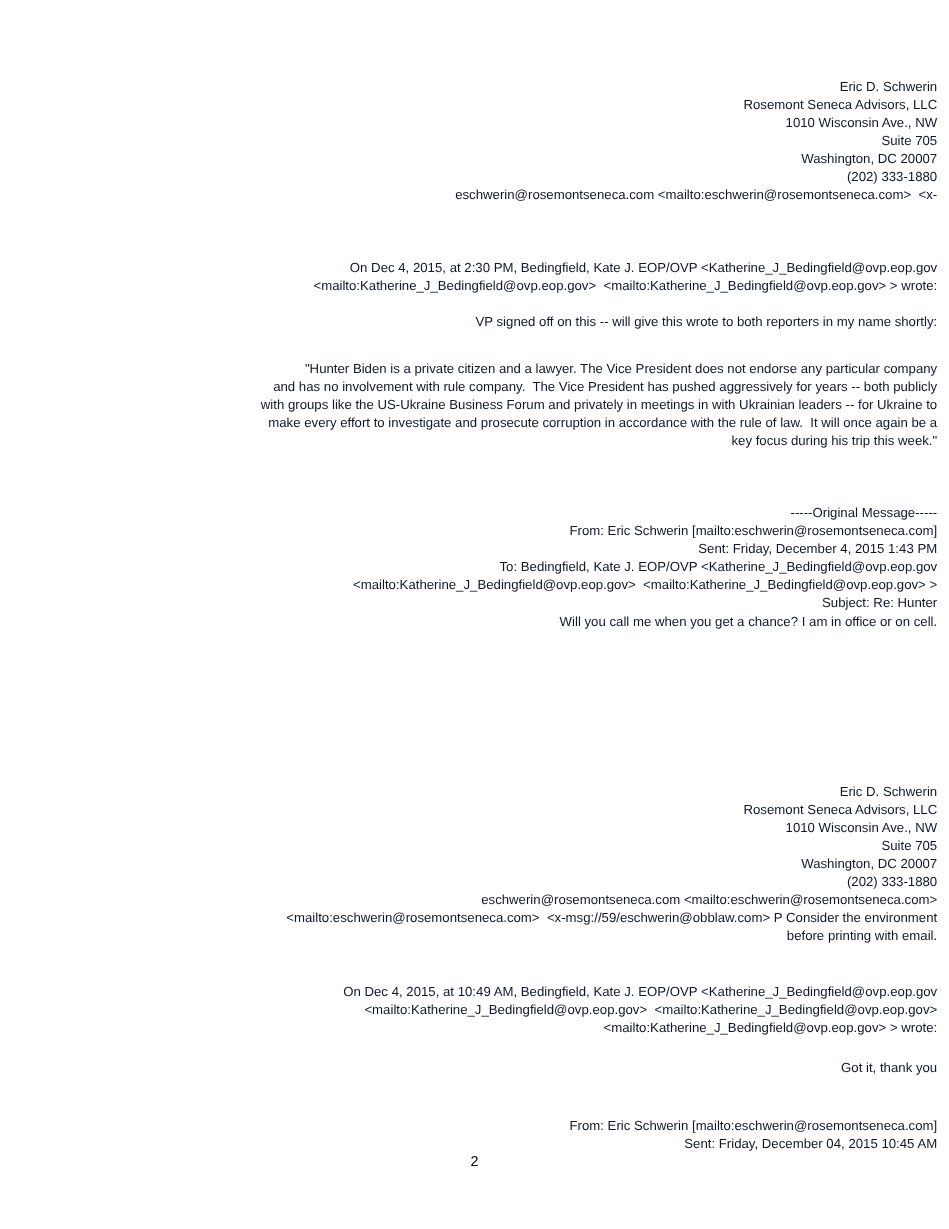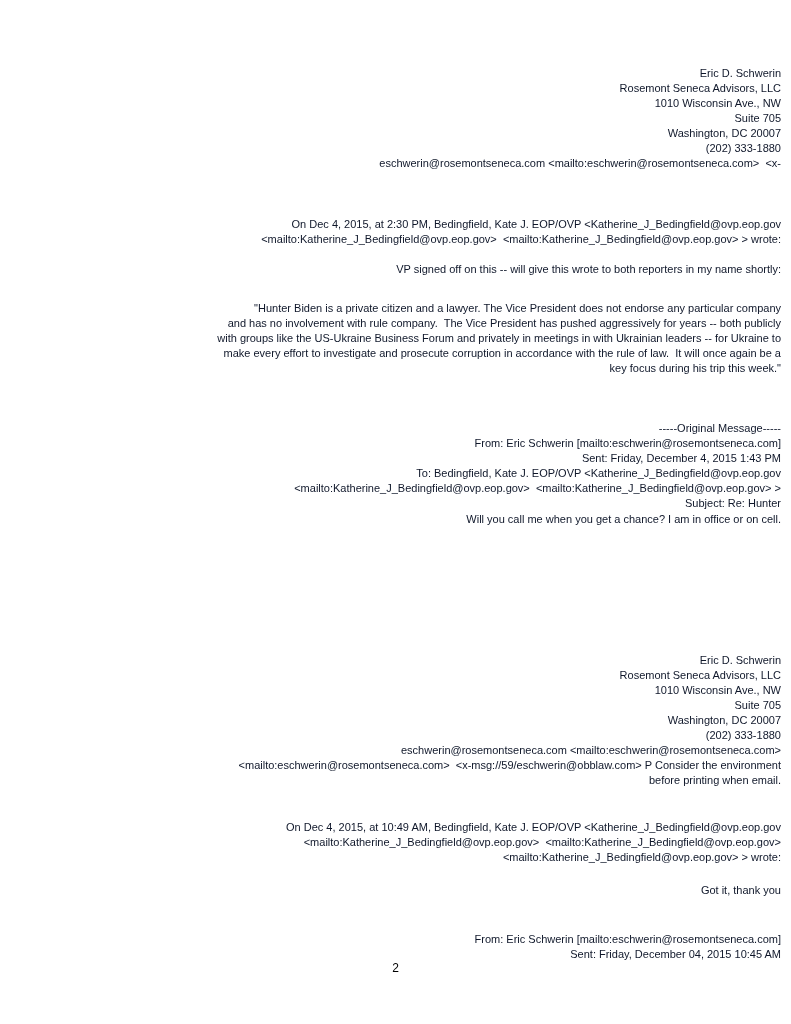--- a/index.html
+++ b/index.html
@@ -84,21 +84,21 @@
     </div>
   <div class="block" style="top: 653px;">
       <div class="line indent">Eric D. Schwerin</div>
       <div class="line indent">Rosemont Seneca Advisors, LLC</div>
       <div class="line indent">1010 Wisconsin Ave., NW</div>
       <div class="line indent">Suite 705</div>
       <div class="line indent">Washington, DC 20007</div>
       <div class="line indent">(202) 333-1880</div>
       <div class="line indent">eschwerin@rosemontseneca.com &lt;mailto:eschwerin@rosemontseneca.com&gt;</div>
       <div class="line">&lt;mailto:eschwerin@rosemontseneca.com&gt;  &lt;x-msg://59/eschwerin@obblaw.com&gt; P Consider the environment</div>
-      <div class="line">before printing when email.</div>
+      <div class="line">before printing with email.</div>
     </div>
   <div class="block" style="top: 820px;">
       <div class="line indent">On Dec 4, 2015, at 10:49 AM, Bedingfield, Kate J. EOP/OVP &lt;Katherine_J_Bedingfield@ovp.eop.gov</div>
       <div class="line">&lt;mailto:Katherine_J_Bedingfield@ovp.eop.gov&gt;  &lt;mailto:Katherine_J_Bedingfield@ovp.eop.gov&gt;</div>
       <div class="line">&lt;mailto:Katherine_J_Bedingfield@ovp.eop.gov&gt; &gt; wrote:</div>
     </div>
   <div class="block" style="top: 883px;">
       <div class="line indent">Got it, thank you</div>
     </div>
   <div class="block" style="top: 932px;">

